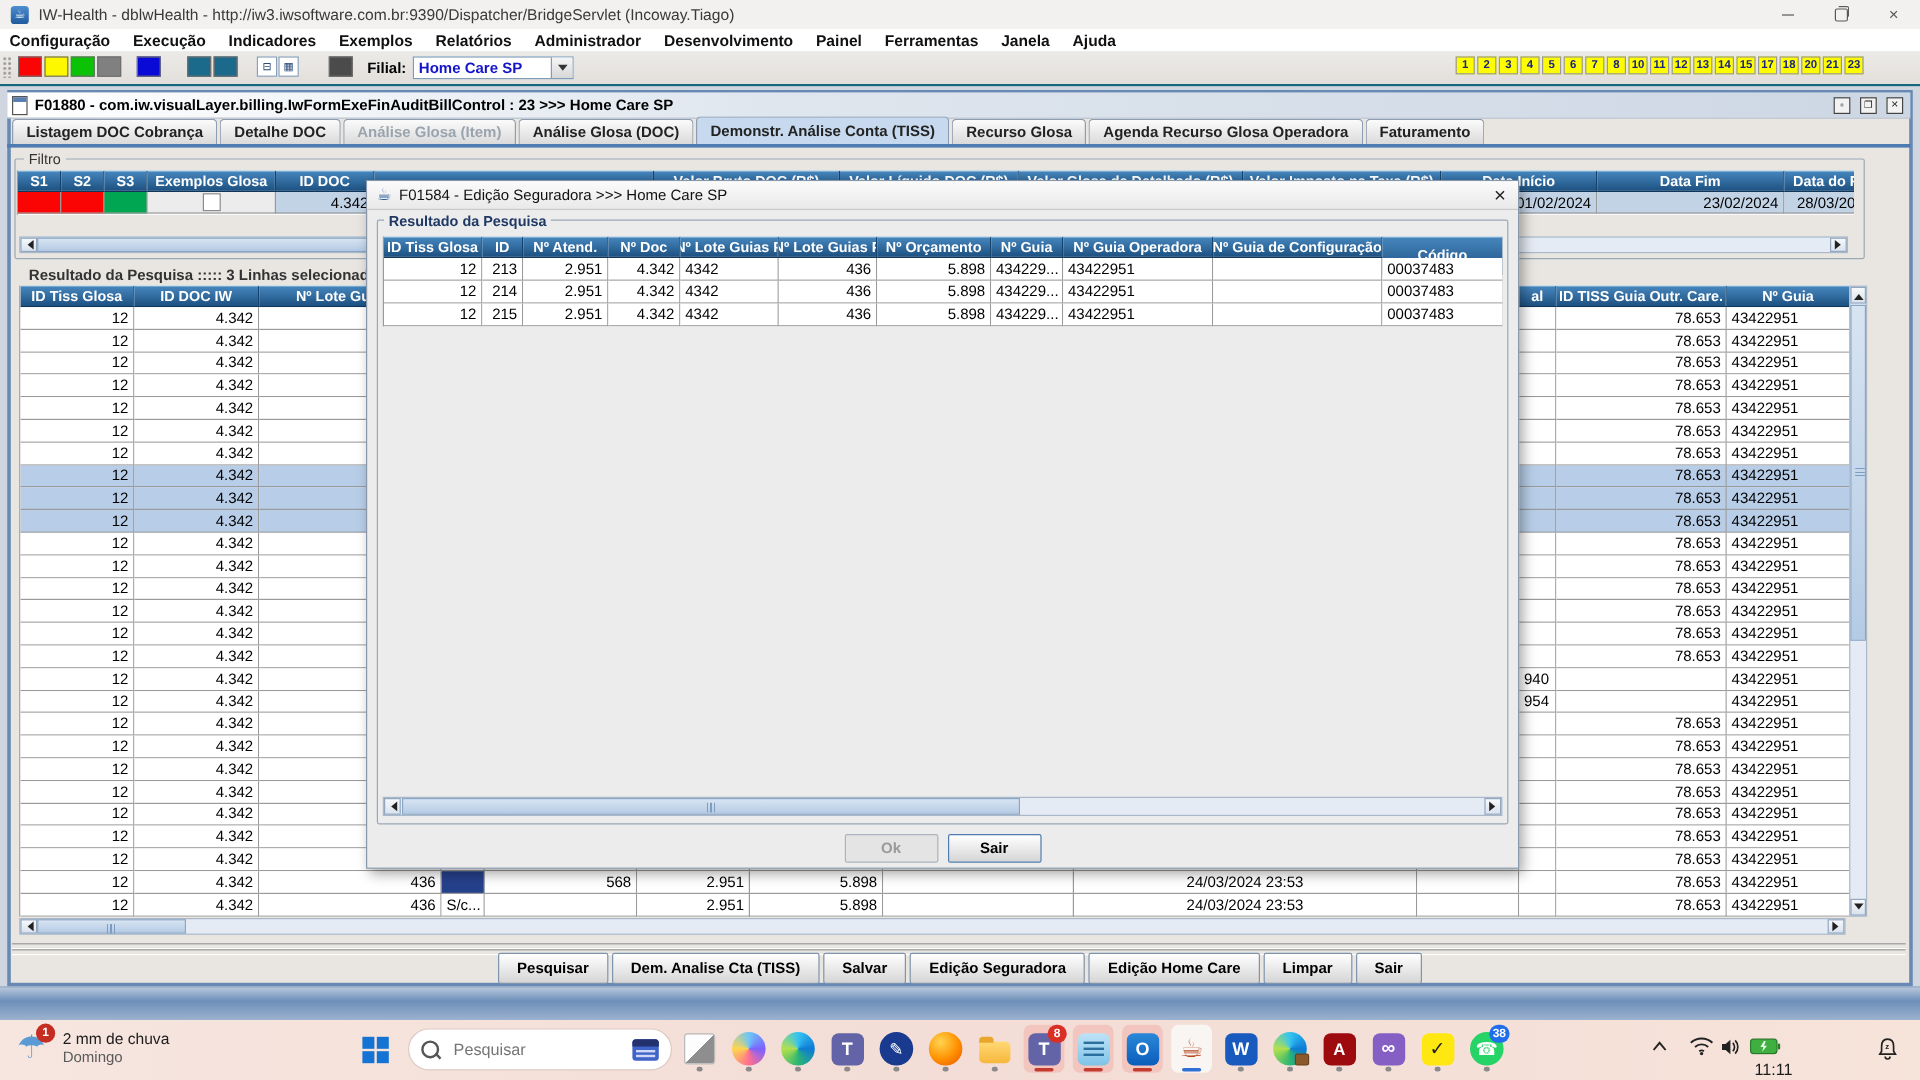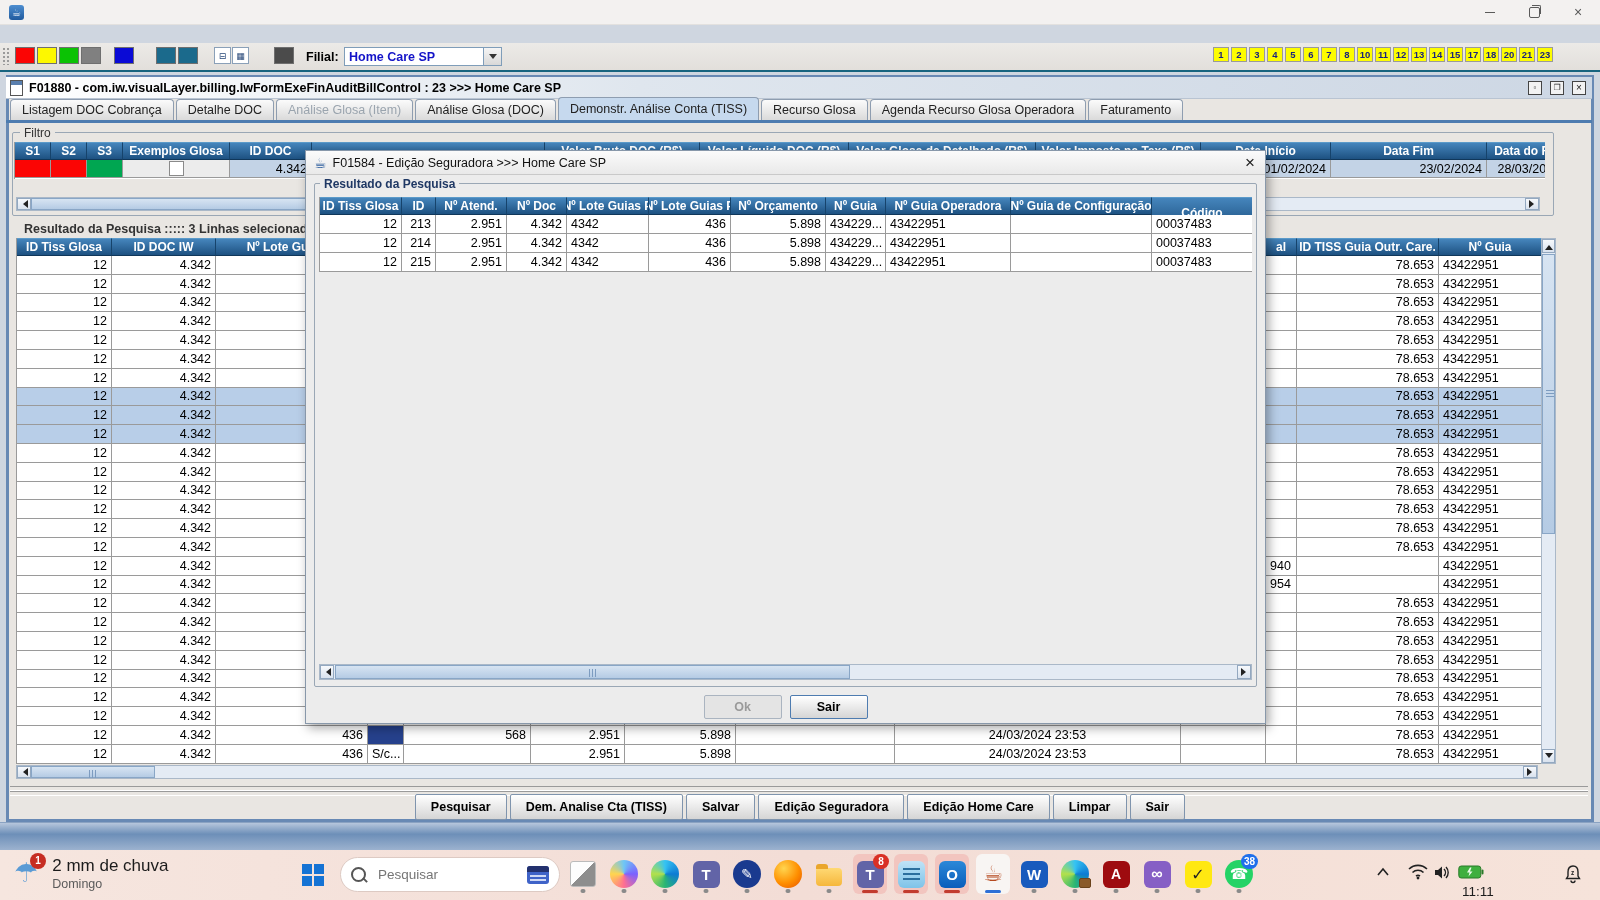--- a/index.html
+++ b/index.html
@@ -27,21 +27,21 @@
     border-bottom:2px solid #17647f;box-sizing:border-box;}
   .grip{position:absolute;left:2px;top:47px;width:8px;height:18px;
     background:radial-gradient(circle,#9a9a9a 1px,transparent 1.3px);background-size:4px 4px;}
   .sq{position:absolute;top:4px;width:20px;height:17px;border:1px solid #6f6f6f;box-sizing:border-box;}
   .sq.red{background:#fb0504;} .sq.yellow{background:#fdf800;} .sq.green{background:#0bc204;}
   .sq.gray{background:#808080;} .sq.blue{background:#0a0ad6;} .sq.teal{background:#1b6a8c;}
   .sq.dark{background:#4b4b4b;}
   .icobtn{position:absolute;top:4px;width:17px;height:17px;background:#fff;border:1px solid #8aa0b8;box-sizing:border-box;
     font-size:9px;display:flex;align-items:center;justify-content:center;color:#2a4a7a;}
   .filial-label{position:absolute;left:306px;top:7px;font-size:12.5px;font-weight:700;color:#000;}
-  .filial-box{position:absolute;left:344px;top:4px;width:158px;height:19px;background:#fff;border:1px solid #7f9db9;
+  .filial-box{position:absolute;left:344px;top:4px;width:134px;height:19px;background:#fff;border:1px solid #7f9db9;
     box-sizing:border-box;display:flex;align-items:center;}
   .filial-text{flex:1;font-size:12.5px;font-weight:700;color:#1414c8;padding-left:4px;white-space:nowrap;overflow:hidden;}
   .filial-arrow{width:17px;height:17px;background:linear-gradient(#f5f5f5,#d8d8d8);border-left:1px solid #7f9db9;
     display:flex;align-items:center;justify-content:center;}
   .tri-down{width:0;height:0;border:4px solid transparent;border-top:5px solid #333;margin-top:4px;}
   .quickrow{position:absolute;left:1213px;top:4px;display:flex;gap:2px;}
   .qbtn{width:16px;height:15px;background:#fdfd00;border:1px solid #9a9a9a;box-sizing:border-box;
     font-size:9.5px;font-weight:700;color:#1a237e;display:flex;align-items:center;justify-content:center;}
 
   
@@ -52,21 +52,21 @@
     background:linear-gradient(90deg,#ffffff,#dfe6ee 40%,#cdd7e4);display:flex;align-items:center;border-bottom:1px solid #b9c4d2;}
   .docico{width:11px;height:14px;background:#fff;border:1px solid #555;margin:0 6px 0 4px;position:relative;}
   .docico:before{content:"";position:absolute;left:0;top:0;width:100%;height:4px;background:#5a7fae;}
   .child-title{font-size:12.5px;font-weight:700;color:#000;white-space:nowrap;}
   .child-controls{margin-left:auto;display:flex;gap:8px;margin-right:6px;align-items:center;}
   .cbtn{width:12px;height:12px;border:1px solid #444;background:#f2f2f2;font-size:10px;line-height:10px;
     display:flex;align-items:center;justify-content:center;color:#222;}
 
   
   .tabbar{position:absolute;left:6px;top:98px;width:1586px;height:22px;display:flex;align-items:flex-end;padding-left:4px;box-sizing:border-box;}
-  .tab{height:20px;padding:0 11px;margin-right:2px;display:flex;align-items:center;font-size:12.5px;font-weight:400;color:#222;
+  .tab{height:20px;padding:0 11px;margin-right:2px;display:flex;align-items:center;font-size:12.5px;font-weight:700;color:#222;
     background:linear-gradient(#fbfbfb,#dadada);border:1px solid #8e9db0;border-bottom:none;border-radius:4px 4px 0 0;white-space:nowrap;}
   .tab.selected{background:#c6d9ee;height:22px;}
   .tab.disabled{color:#9aa4ae;}
   .tabline{position:absolute;left:6px;top:120px;width:1586px;height:3px;background:#4e7cb0;}
 
   
   .fieldset{position:absolute;border:1px solid #9aa7b5;border-radius:2px;}
   .fieldset-label{position:absolute;font-size:12px;color:#333;background:#e9e6e2;padding:0 4px;}
   .results-label{position:absolute;left:20px;top:222px;font-size:12.5px;font-weight:700;color:#333;background:#e9e6e2;padding:0 4px;z-index:3;}
 
@@ -124,21 +124,21 @@
   .app-bottom{position:absolute;left:0;top:822px;width:1600px;height:28px;
     background:linear-gradient(#b6c6dc,#6d8fb8 40%,#9fb4d0);border-top:1px solid #8aa2c2;}
 
   
   .taskbar{position:absolute;left:0;top:850px;width:1600px;height:50px;background:linear-gradient(90deg,#f6e6df,#f3ddd6 50%,#f6e3da);}
   .weather{position:absolute;left:14px;top:3px;display:flex;align-items:center;}
   .umb{font-size:27px;color:#5a9bd5;position:relative;line-height:40px;}
   .wbadge{position:absolute;left:16px;top:0px;background:#c62d22;color:#fff;border-radius:50%;width:16px;height:16px;
     font-size:10px;display:flex;align-items:center;justify-content:center;font-weight:700;}
   .wtxt{margin-left:14px;}
-  .wline1{font-size:17px;color:#1c1c1c;}
+  .wline1{font-size:13px;color:#1c1c1c;}
   .wline2{font-size:12.5px;color:#5a5a5a;margin-top:1px;}
   .start{position:absolute;left:302px;top:14px;width:22px;height:22px;display:grid;grid-template-columns:10px 10px;grid-gap:2px;}
   .start div{background:#1573d4;width:10px;height:10px;}
   .searchpill{position:absolute;left:340px;top:7px;width:220px;height:35px;background:#ffffff;border:1px solid #ddcac3;
     border-radius:18px;display:flex;align-items:center;padding:0 10px;box-sizing:border-box;}
   .mag{width:11px;height:11px;border:2px solid #555;border-radius:50%;position:relative;margin-right:10px;flex:none;}
   .mag:after{content:"";position:absolute;left:9px;top:10px;width:6px;height:2px;background:#555;transform:rotate(45deg);}
   .searchinput{border:none;outline:none;flex:1;font-size:13.5px;color:#444;font-family:inherit;background:transparent;min-width:0;}
   .clap{width:22px;height:18px;background:#3f63c8;border-radius:3px;position:relative;flex:none;}
   .clap:before{content:"";position:absolute;left:0;top:0;width:100%;height:6px;background:#23316e;border-radius:3px 3px 0 0;}
@@ -179,31 +179,45 @@
   .clock .t2{font-size:13.5px;color:#1c1c1c;margin-top:2px;}
   .bell{position:absolute;left:1564px;top:14px;}
 </style>
 </head>
 <body>
 
 <div class="screen">
 
   <div class="os-titlebar">
     <div class="appico">☕</div>
+    <div class="os-title">IW-Health - dblwHealth - http://iw3.iwsoftware.com.br:9390/Dispatcher/BridgeServlet (Incoway.Tiago)</div>
     <div class="os-controls">
       <div class="osbtn">
           <div class="bar"></div>
         </div>
       <div class="osbtn">
           <div class="rest"></div>
         </div>
       <div class="osbtn">×</div>
     </div>
   </div>
 
+  <div class="menubar" id="menubar">
+      <div class="menu-item">Configuração</div>
+      <div class="menu-item">Execução</div>
+      <div class="menu-item">Indicadores</div>
+      <div class="menu-item">Exemplos</div>
+      <div class="menu-item">Relatórios</div>
+      <div class="menu-item">Administrador</div>
+      <div class="menu-item">Desenvolvimento</div>
+      <div class="menu-item">Painel</div>
+      <div class="menu-item">Ferramentas</div>
+      <div class="menu-item">Janela</div>
+      <div class="menu-item">Ajuda</div>
+    </div>
 
   <div class="toolbar"></div>
   <div class="grip"></div>
   <div id="toolbtns">
       <div class="sq red" style="left: 15px; top: 47px;"></div>
       <div class="sq yellow" style="left: 37px; top: 47px;"></div>
       <div class="sq green" style="left: 59px; top: 47px;"></div>
       <div class="sq gray" style="left: 81px; top: 47px;"></div>
       <div class="sq blue" style="left: 114px; top: 47px;"></div>
       <div class="sq teal" style="left: 156px; top: 47px;"></div>

